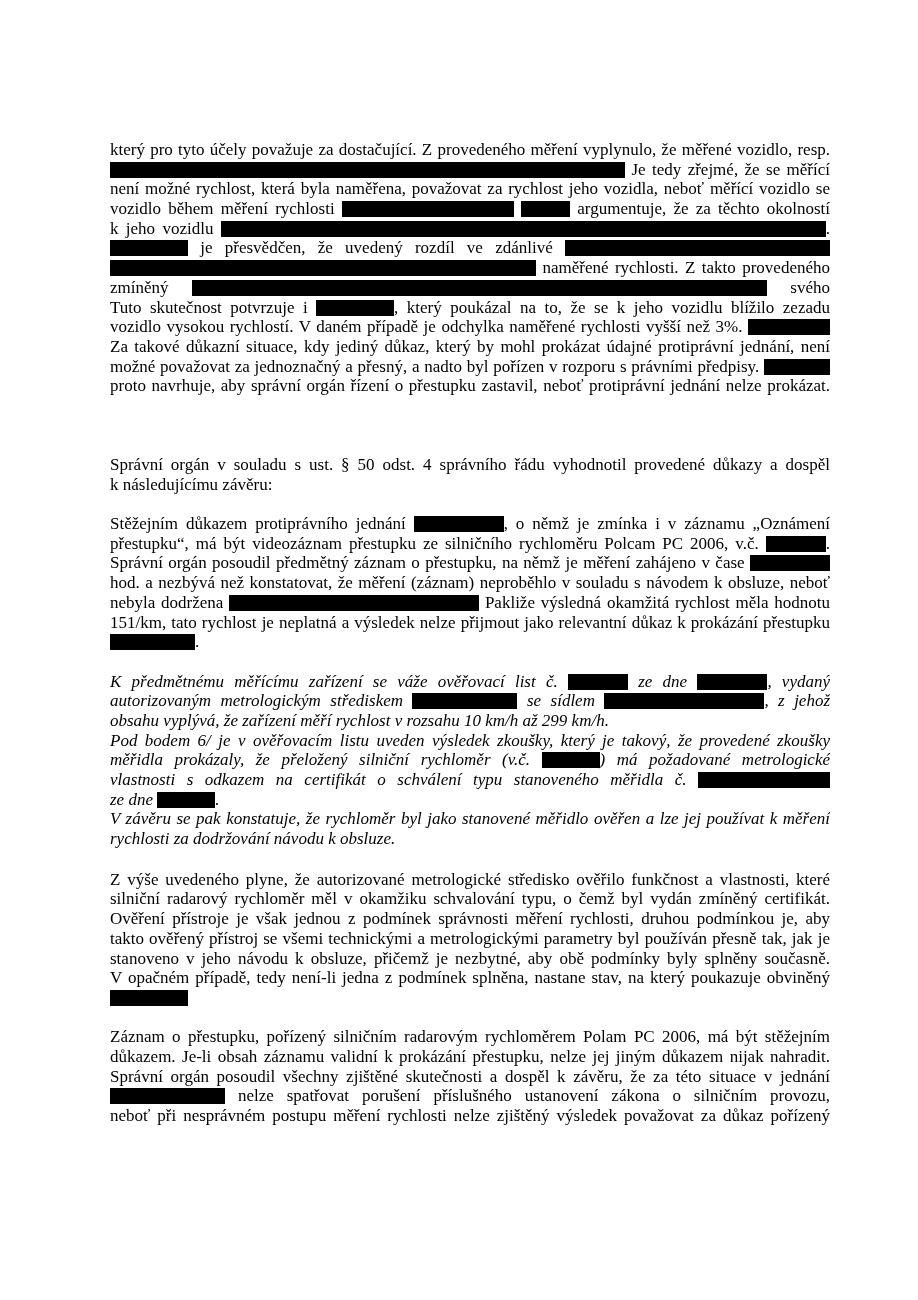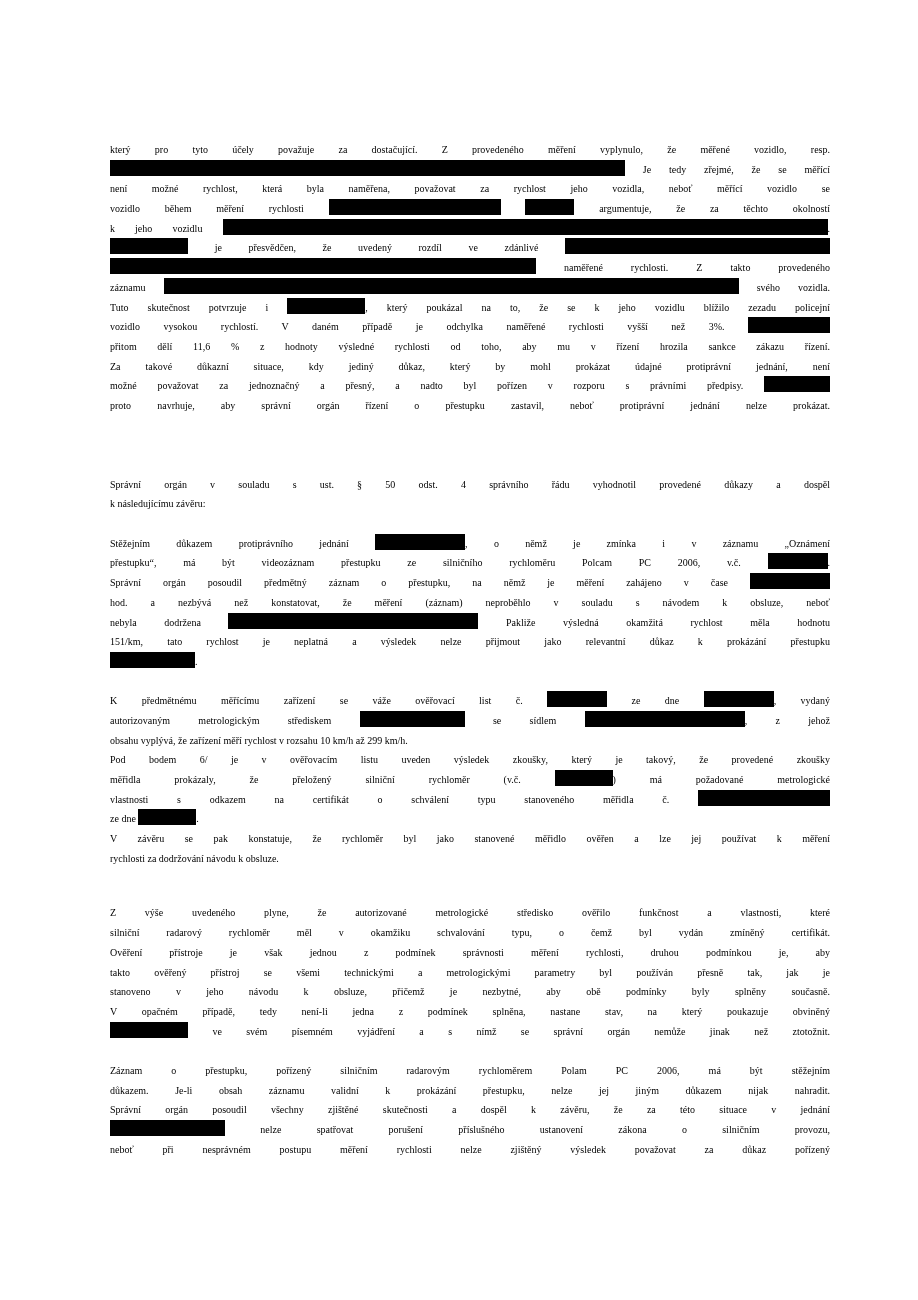--- a/index.html
+++ b/index.html
@@ -21,21 +21,21 @@
     overflow: hidden;
   }
   .content {
     position: absolute;
     left: 110px;
     top: 140px;
     width: 720px;
   }
   .paragraph { margin: 0; }
   .line {
-    font-size: 10px;
+    font-size: 17px;
     line-height: var(--lh);
     height: var(--lh);
     overflow: hidden;
     text-align: left;
     text-align-last: left;
   }
   .line.justify {
     text-align: justify;
     text-align-last: justify;
   }
@@ -53,60 +53,59 @@
 <div class="page">
   <div class="content">
       <div class="paragraph" style="margin-bottom: 59.1px;">
         <div class="line justify"><span class="seg">který pro tyto účely považuje za dostačující. Z provedeného měření vyplynulo, že měřené vozidlo, resp.</span></div>
         <div class="line justify"><span class="redaction" style="width: 515px;"></span> <span class="seg">Je tedy zřejmé, že se měřící</span></div>
         <div class="line justify"><span class="seg">není možné rychlost, která byla naměřena, považovat za rychlost jeho vozidla, neboť měřící vozidlo se</span></div>
         <div class="line justify"><span class="seg">vozidlo během měření rychlosti</span> <span class="redaction" style="width: 172px;"></span> <span class="redaction" style="width: 49px;"></span> <span class="seg">argumentuje, že za těchto okolností</span></div>
         <div class="line justify"><span class="seg">k jeho vozidlu</span> <span class="redaction" style="width: 605px;"></span><span class="seg">.</span></div>
         <div class="line justify"><span class="redaction" style="width: 78px;"></span> <span class="seg">je přesvědčen, že uvedený rozdíl ve zdánlivé</span> <span class="redaction" style="width: 265px;"></span></div>
         <div class="line justify"><span class="redaction" style="width: 426px;"></span> <span class="seg">naměřené rychlosti. Z takto provedeného</span></div>
-        <div class="line justify"><span class="seg">záznamu</span> <span class="redaction" style="width: 575px;"></span> <span class="seg">svého vozidla.</span></div>
+        <div class="line justify"><span class="seg">zmíněný</span> <span class="redaction" style="width: 575px;"></span> <span class="seg">svého vozidla.</span></div>
         <div class="line justify"><span class="seg">Tuto skutečnost potvrzuje i</span> <span class="redaction" style="width: 78px;"></span><span class="seg">, který poukázal na to, že se k jeho vozidlu blížilo zezadu policejní</span></div>
         <div class="line justify"><span class="seg">vozidlo vysokou rychlostí. V daném případě je odchylka naměřené rychlosti vyšší než 3%.</span> <span class="redaction" style="width: 82px;"></span></div>
-        <div class="line justify"><span class="seg">přitom dělí 11,6 % z hodnoty výsledné rychlosti od toho, aby mu v řízení hrozila sankce zákazu řízení.</span></div>
         <div class="line justify"><span class="seg">Za takové důkazní situace, kdy jediný důkaz, který by mohl prokázat údajné protiprávní jednání, není</span></div>
         <div class="line justify"><span class="seg">možné považovat za jednoznačný a přesný, a nadto byl pořízen v rozporu s právními předpisy.</span> <span class="redaction" style="width: 66px;"></span></div>
         <div class="line justify"><span class="seg">proto navrhuje, aby správní orgán řízení o přestupku zastavil, neboť protiprávní jednání nelze prokázat.</span></div>
       </div>
       <div class="paragraph" style="margin-bottom: 19.7px;">
         <div class="line justify"><span class="seg">Správní orgán v souladu s ust. § 50 odst. 4 správního řádu vyhodnotil provedené důkazy a dospěl</span></div>
         <div class="line"><span class="seg">k následujícímu závěru:</span></div>
       </div>
       <div class="paragraph" style="margin-bottom: 19.7px;">
         <div class="line justify"><span class="seg">Stěžejním důkazem protiprávního jednání</span> <span class="redaction" style="width: 90px;"></span><span class="seg">, o němž je zmínka i v záznamu „Oznámení</span></div>
         <div class="line justify"><span class="seg">přestupku“, má být videozáznam přestupku ze silničního rychloměru Polcam PC 2006, v.č.</span> <span class="redaction" style="width: 60px;"></span><span class="seg">.</span></div>
         <div class="line justify"><span class="seg">Správní orgán posoudil předmětný záznam o přestupku, na němž je měření zahájeno v čase</span> <span class="redaction" style="width: 80px;"></span></div>
         <div class="line justify"><span class="seg">hod. a nezbývá než konstatovat, že měření (záznam) neproběhlo v souladu s návodem k obsluze, neboť</span></div>
         <div class="line justify"><span class="seg">nebyla dodržena</span> <span class="redaction" style="width: 250px;"></span> <span class="seg">Pakliže výsledná okamžitá rychlost měla hodnotu</span></div>
         <div class="line justify"><span class="seg">151/km, tato rychlost je neplatná a výsledek nelze přijmout jako relevantní důkaz k prokázání přestupku</span></div>
         <div class="line"><span class="redaction" style="width: 85px;"></span><span class="seg">.</span></div>
       </div>
-      <div class="paragraph" style="margin-bottom: 35px;">
+      <div class="paragraph" style="margin-bottom: 21px; font-style: italic;">
         <div class="line justify"><span class="seg">K předmětnému měřícímu zařízení se váže ověřovací list č.</span> <span class="redaction" style="width: 60px;"></span> <span class="seg">ze dne</span> <span class="redaction" style="width: 70px;"></span><span class="seg">, vydaný</span></div>
         <div class="line justify"><span class="seg">autorizovaným metrologickým střediskem</span> <span class="redaction" style="width: 105px;"></span> <span class="seg">se sídlem</span> <span class="redaction" style="width: 160px;"></span><span class="seg">, z jehož</span></div>
         <div class="line"><span class="seg">obsahu vyplývá, že zařízení měří rychlost v rozsahu 10 km/h až 299 km/h.</span></div>
         <div class="line justify"><span class="seg">Pod bodem 6/ je v ověřovacím listu uveden výsledek zkoušky, který je takový, že provedené zkoušky</span></div>
         <div class="line justify"><span class="seg">měřidla prokázaly, že přeložený silniční rychloměr (v.č.</span> <span class="redaction" style="width: 58px;"></span><span class="seg">) má požadované metrologické</span></div>
         <div class="line justify"><span class="seg">vlastnosti s odkazem na certifikát o schválení typu stanoveného měřidla č.</span> <span class="redaction" style="width: 132px;"></span></div>
         <div class="line"><span class="seg">ze dne</span> <span class="redaction" style="width: 58px;"></span><span class="seg">.</span></div>
         <div class="line justify"><span class="seg">V závěru se pak konstatuje, že rychloměr byl jako stanovené měřidlo ověřen a lze jej používat k měření</span></div>
         <div class="line"><span class="seg">rychlosti za dodržování návodu k obsluze.</span></div>
       </div>
       <div class="paragraph" style="margin-bottom: 19.7px;">
         <div class="line justify"><span class="seg">Z výše uvedeného plyne, že autorizované metrologické středisko ověřilo funkčnost a vlastnosti, které</span></div>
         <div class="line justify"><span class="seg">silniční radarový rychloměr měl v okamžiku schvalování typu, o čemž byl vydán zmíněný certifikát.</span></div>
         <div class="line justify"><span class="seg">Ověření přístroje je však jednou z podmínek správnosti měření rychlosti, druhou podmínkou je, aby</span></div>
         <div class="line justify"><span class="seg">takto ověřený přístroj se všemi technickými a metrologickými parametry byl používán přesně tak, jak je</span></div>
         <div class="line justify"><span class="seg">stanoveno v jeho návodu k obsluze, přičemž je nezbytné, aby obě podmínky byly splněny současně.</span></div>
         <div class="line justify"><span class="seg">V opačném případě, tedy není-li jedna z podmínek splněna, nastane stav, na který poukazuje obviněný</span></div>
-        <div class="line justify"><span class="redaction" style="width: 78px;"></span> <span class="seg">ve svém písemném vyjádření a s nímž se správní orgán nemůže jinak než ztotožnit.</span></div>
+        <div class="line justify"><span class="redaction" style="width: 78px;"></span> </div>
       </div>
       <div class="paragraph" style="margin-bottom: 4px;">
         <div class="line justify"><span class="seg">Záznam o přestupku, pořízený silničním radarovým rychloměrem Polam PC 2006, má být stěžejním</span></div>
         <div class="line justify"><span class="seg">důkazem. Je-li obsah záznamu validní k prokázání přestupku, nelze jej jiným důkazem nijak nahradit.</span></div>
         <div class="line justify"><span class="seg">Správní orgán posoudil všechny zjištěné skutečnosti a dospěl k závěru, že za této situace v jednání</span></div>
         <div class="line justify"><span class="redaction" style="width: 115px;"></span> <span class="seg">nelze spatřovat porušení příslušného ustanovení zákona o silničním provozu,</span></div>
         <div class="line justify"><span class="seg">neboť při nesprávném postupu měření rychlosti nelze zjištěný výsledek považovat za důkaz pořízený</span></div>
       </div>
     </div>
 </div>

